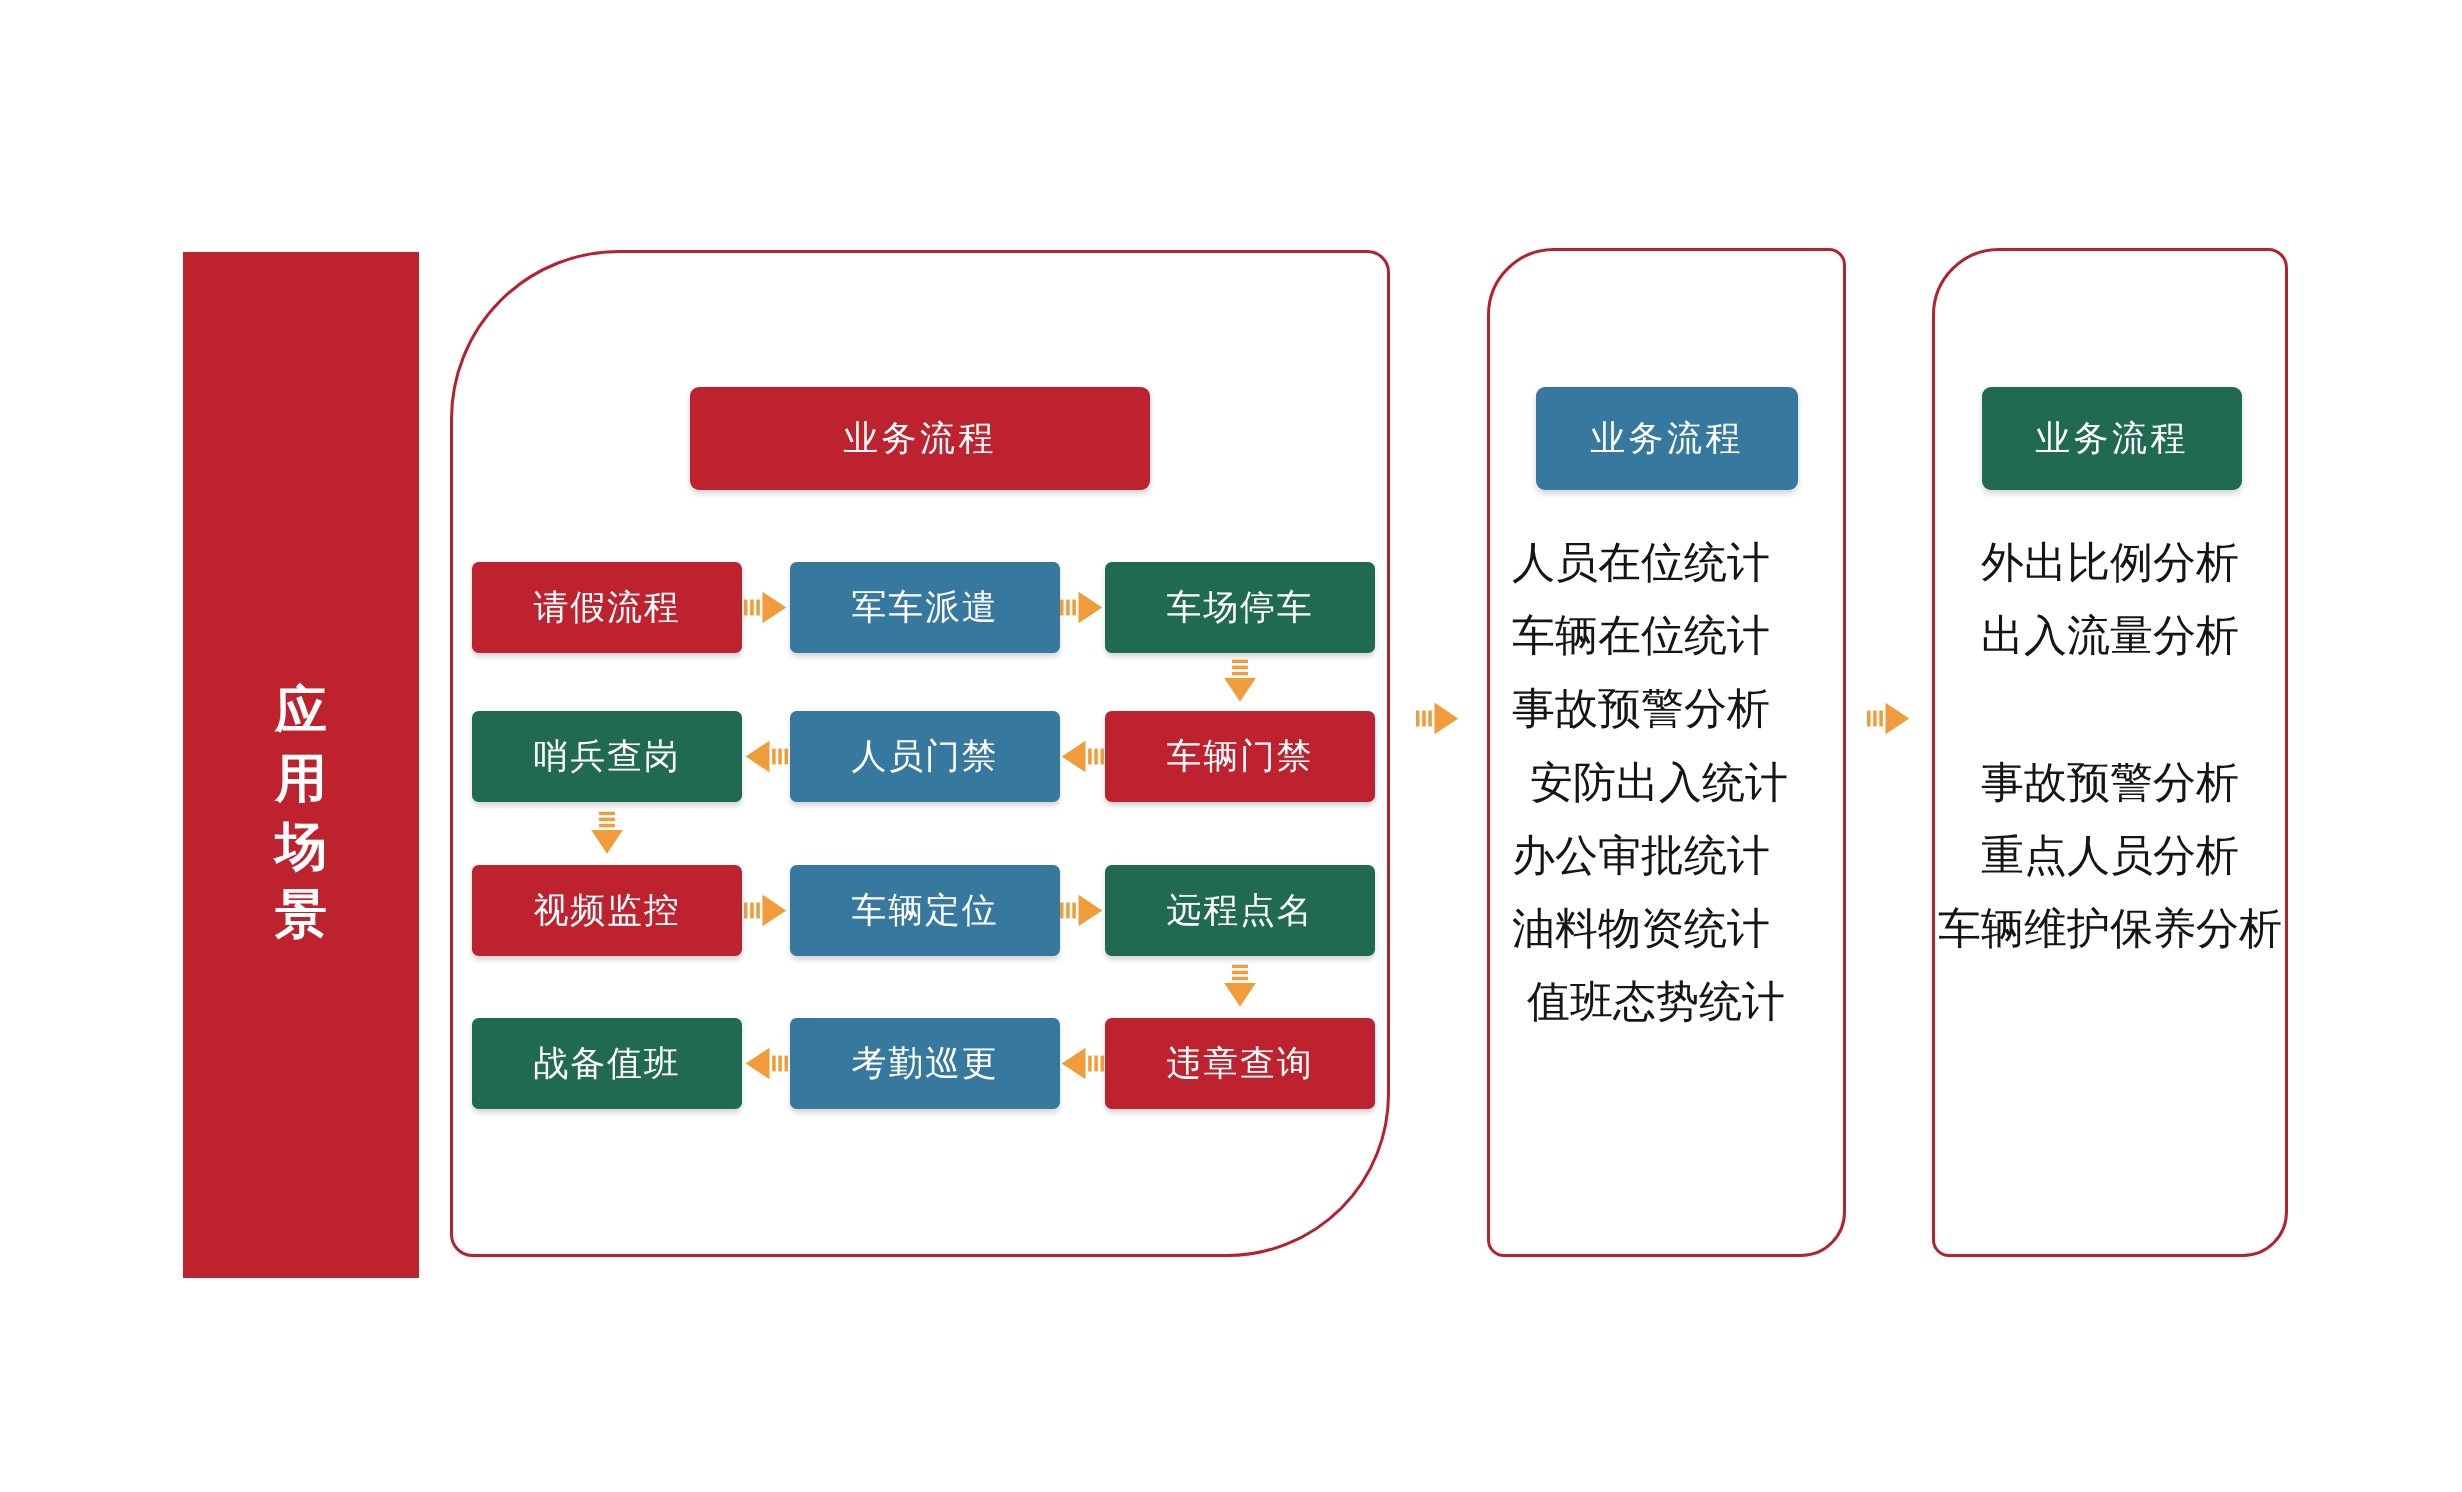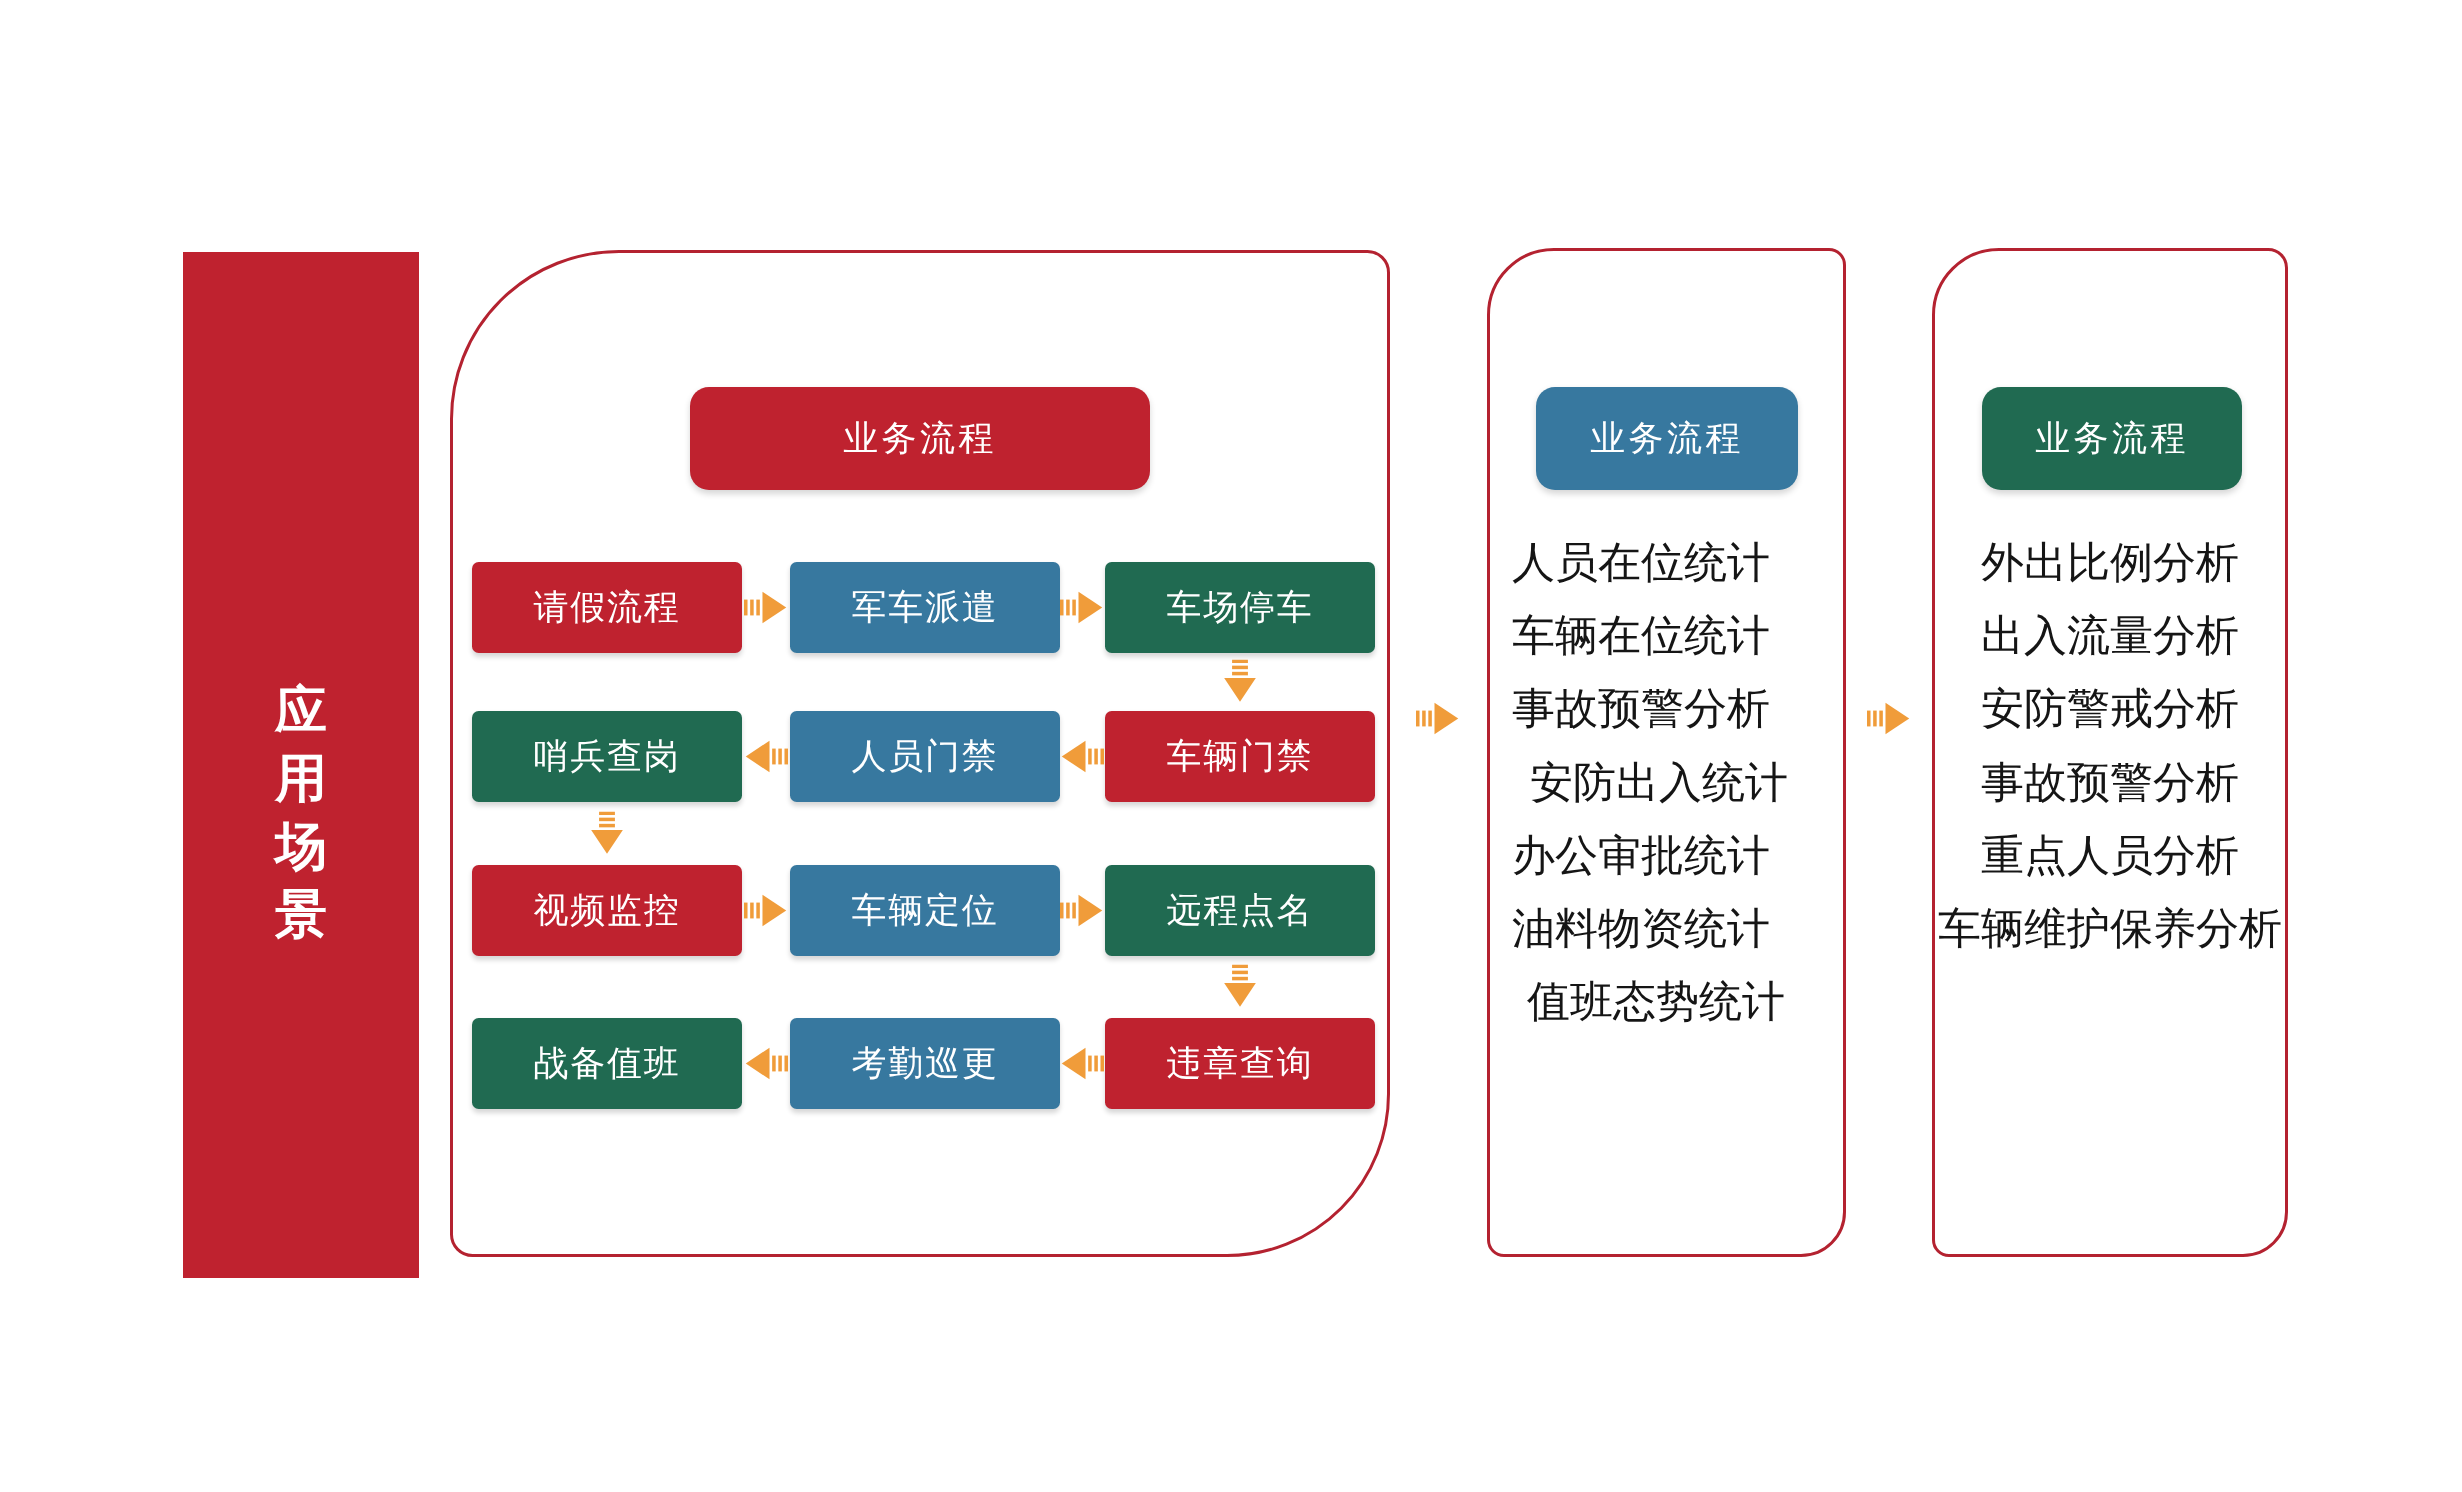--- a/index.html
+++ b/index.html
@@ -16,21 +16,21 @@
     font-family:"Liberation Sans",sans-serif;
   }
   .panel{position:absolute;box-sizing:border-box;border:3.4px solid var(--panel-border);background:#ffffff;}
   .panel-1{left:450px;top:250px;width:940px;height:1007px;border-radius:169px 22.5px 163px 22.5px;}
   .panel-2{left:1487px;top:248px;width:359px;height:1009px;border-radius:67px 17px 45px 17px;}
   .panel-3{left:1932px;top:248px;width:356px;height:1009px;border-radius:67px 19.7px 45px 17px;}
   .sidebar{position:absolute;left:183px;top:252px;width:236px;height:1026px;background:var(--red);}
   .vchar{position:absolute;left:183px;width:236px;height:68px;line-height:68px;text-align:center;
     color:#fff;font-size:52px;font-weight:bold;}
   .hdr{position:absolute;height:103px;display:flex;align-items:center;justify-content:center;
-    color:#fff;font-size:35px;letter-spacing:3.4px;border-radius:19px;box-shadow:0 3.9px 6.2px rgba(0,0,0,.16);}
+    color:#fff;font-size:35px;letter-spacing:3.4px;border-radius:9px;box-shadow:0 3.9px 6.2px rgba(0,0,0,.16);}
   .box{position:absolute;width:270px;height:91px;display:flex;align-items:center;justify-content:center;
     color:#fff;font-size:35px;letter-spacing:1.7px;border-radius:6.7px;box-shadow:0 3.4px 5.6px rgba(0,0,0,.16);}
   .red{background:var(--red);}
   .blue{background:var(--blue);}
   .green{background:var(--green);}
   .list-item{position:absolute;height:62px;line-height:62px;font-size:43px;font-weight:500;
     color:var(--ink);text-align:center;white-space:nowrap;}
   .p2-item{left:1487px;width:308px;}
   .p3-item{left:1932px;width:356px;}
   .arrow{position:absolute;width:44px;height:37px;color:var(--orange);}
@@ -186,19 +186,18 @@
   <div class="list-item p2-item" style="top:531px;">人员在位统计</div>
   <div class="list-item p2-item" style="top:604px;">车辆在位统计</div>
   <div class="list-item p2-item" style="top:677px;">事故预警分析</div>
   <div class="list-item p2-item" style="top:751px;margin-left:18px;">安防出入统计</div>
   <div class="list-item p2-item" style="top:824px;">办公审批统计</div>
   <div class="list-item p2-item" style="top:897px;">油料物资统计</div>
   <div class="list-item p2-item" style="top:970px;padding-left:15px;">值班态势统计</div>
 
   <div class="list-item p3-item" style="top:531px;">外出比例分析</div>
   <div class="list-item p3-item" style="top:604px;">出入流量分析</div>
-  <div class="list-item p3-item" style="top:677px;">安防警戒分析</div>
   <div class="list-item p3-item" style="top:751px;">事故预警分析</div>
   <div class="list-item p3-item" style="top:824px;">重点人员分析</div>
   <div class="list-item p3-item" style="top:897px;">车辆维护保养分析</div>
 
 </div>
 
 
 </body></html>

